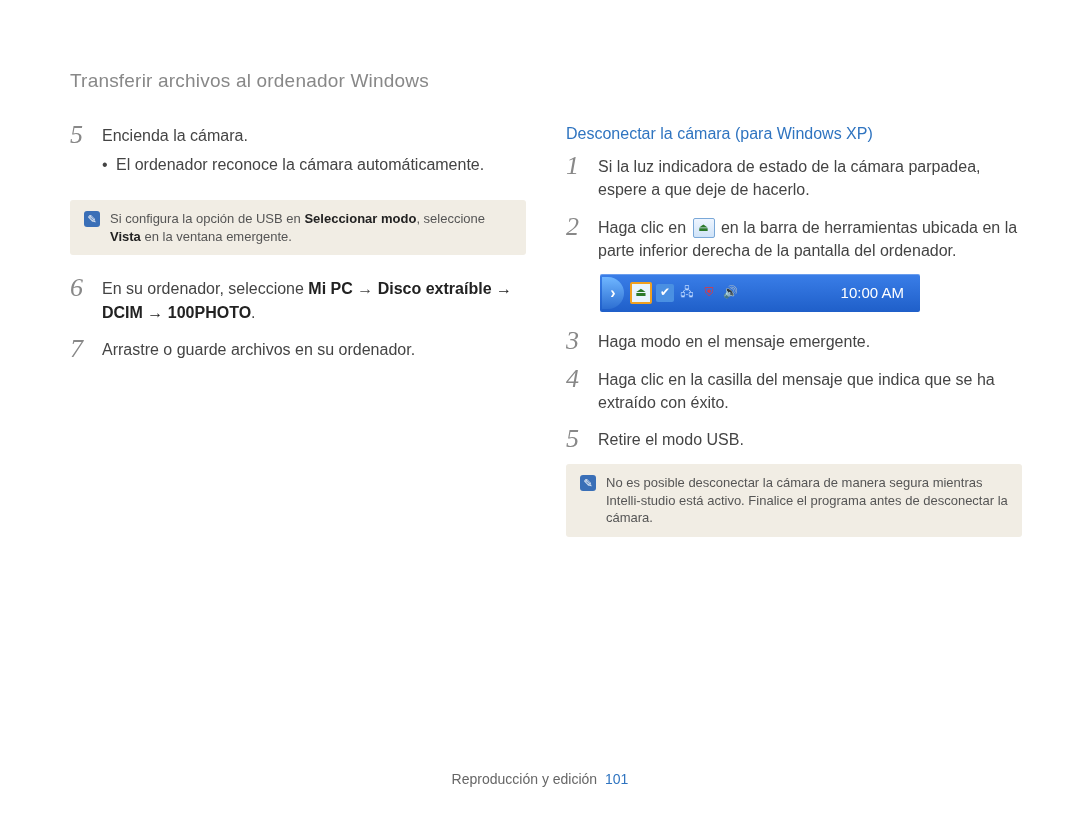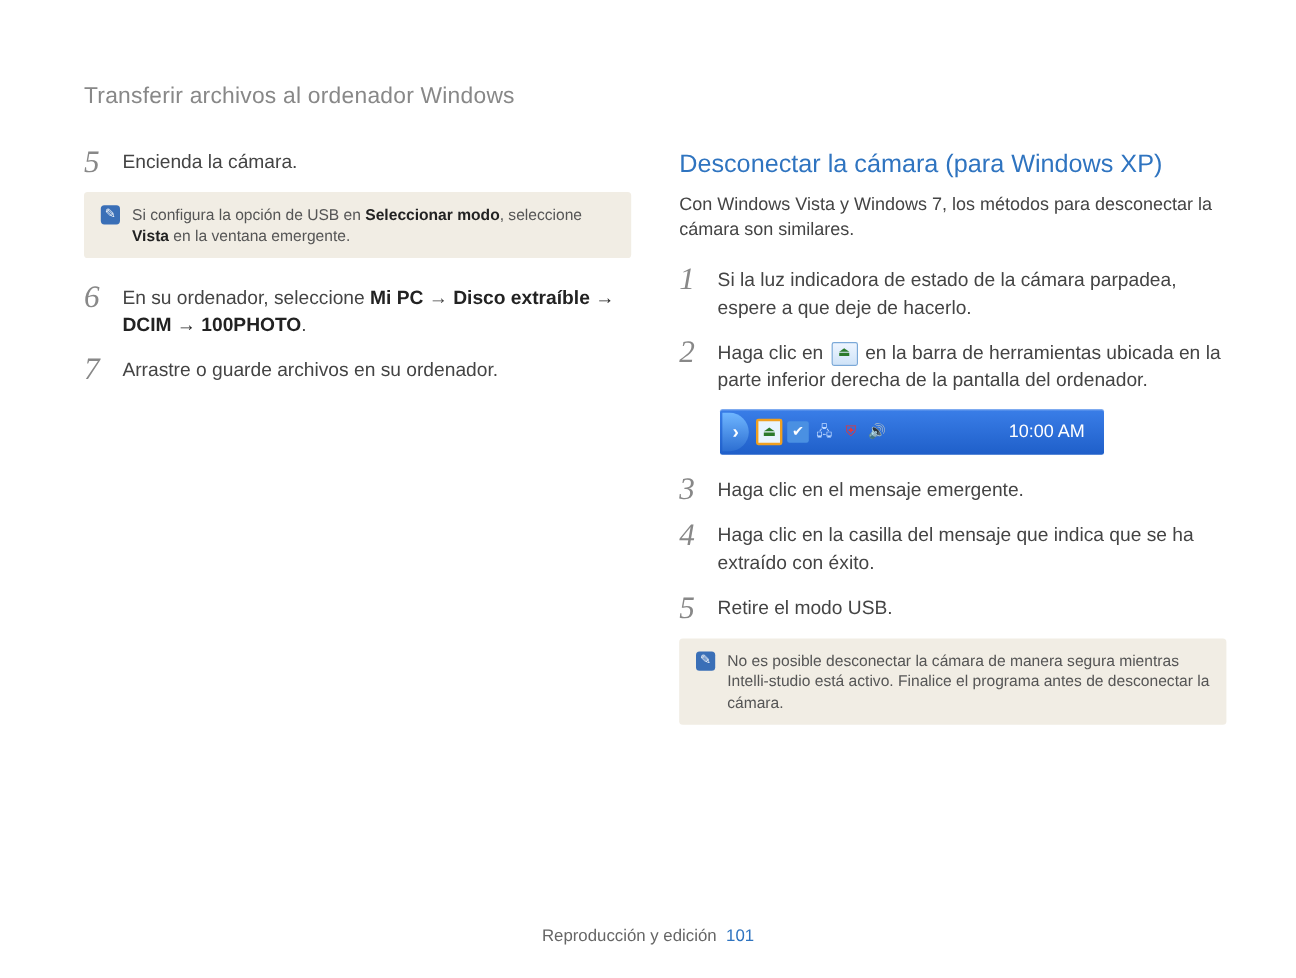--- a/index.html
+++ b/index.html
@@ -87,21 +87,21 @@
     display: inline-flex;
     align-items: center;
     justify-content: center;
     font-size: 11px;
     flex-shrink: 0;
     margin-top: 1px;
   }
   h2.section-title {
     color: #2f74c0;
     font-weight: 400;
-    font-size: 21px;
+    font-size: 16px;
     margin: 0 0 8px 0;
   }
   .intro {
     font-size: 15px;
     color: #444;
     margin-bottom: 18px;
     line-height: 1.4;
   }
   .inline-icon {
     display: inline-flex;
@@ -182,20 +182,23 @@
   <div class="breadcrumb">Transferir archivos al ordenador Windows</div>
 
   <div class="columns">
 
     <div class="col">
 
       <div class="step">
         <div class="step-num">5</div>
         <div class="step-body">
           <span>Encienda la cámara.</span>
+          <ul class="bullet">
+            <li>El ordenador reconoce la cámara automáticamente.</li>
+          </ul>
         </div>
       </div>
 
       <div class="note-box">
         <span class="note-icon">✎</span>
         <div>
           <span>Si configura la opción de USB en </span><b>Seleccionar modo</b><span>, seleccione </span><b>Vista</b><span> en la ventana emergente.</span>
         </div>
       </div>
 
@@ -208,21 +211,20 @@
 
       <div class="step">
         <div class="step-num">7</div>
         <div class="step-body">Arrastre o guarde archivos en su ordenador.</div>
       </div>
 
     </div>
 
     <div class="col">
       <h2 class="section-title">Desconectar la cámara (para Windows XP)</h2>
-      <div class="intro">Con Windows Vista y Windows 7, los métodos para desconectar la cámara son similares.</div>
 
       <div class="step">
         <div class="step-num">1</div>
         <div class="step-body">Si la luz indicadora de estado de la cámara parpadea, espere a que deje de hacerlo.</div>
       </div>
 
       <div class="step">
         <div class="step-num">2</div>
         <div class="step-body">
           <span>Haga clic en </span>
@@ -238,21 +240,21 @@
           <span class="ic" style="background:#4a90e2">✔</span>
           <span class="ic net">🖧</span>
           <span class="ic shield">⛨</span>
           <span class="ic vol">🔊</span>
         </div>
         <div class="clock">10:00 AM</div>
       </div>
 
       <div class="step">
         <div class="step-num">3</div>
-        <div class="step-body">Haga clic en el mensaje emergente.</div>
+        <div class="step-body">Haga modo en el mensaje emergente.</div>
       </div>
 
       <div class="step">
         <div class="step-num">4</div>
         <div class="step-body">Haga clic en la casilla del mensaje que indica que se ha extraído con éxito.</div>
       </div>
 
       <div class="step">
         <div class="step-num">5</div>
         <div class="step-body">Retire el modo USB.</div>

